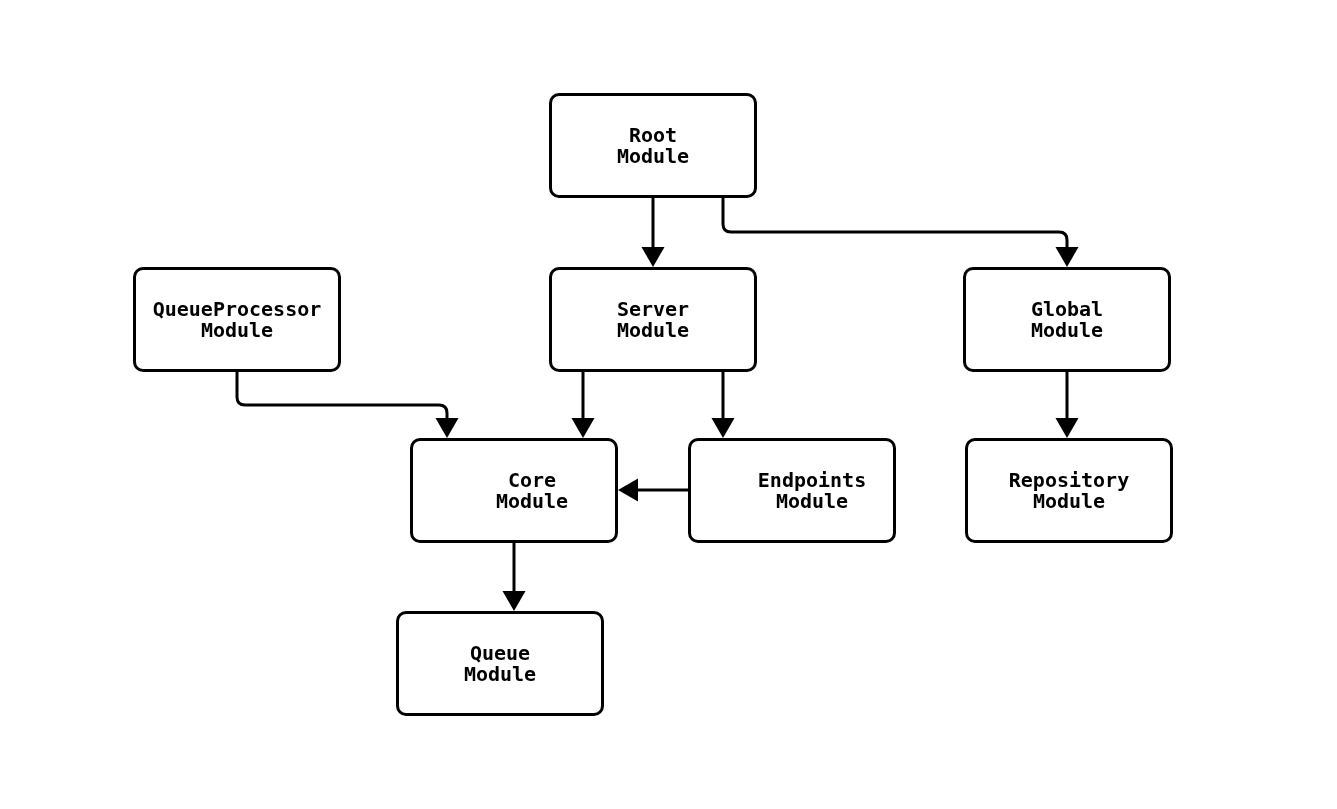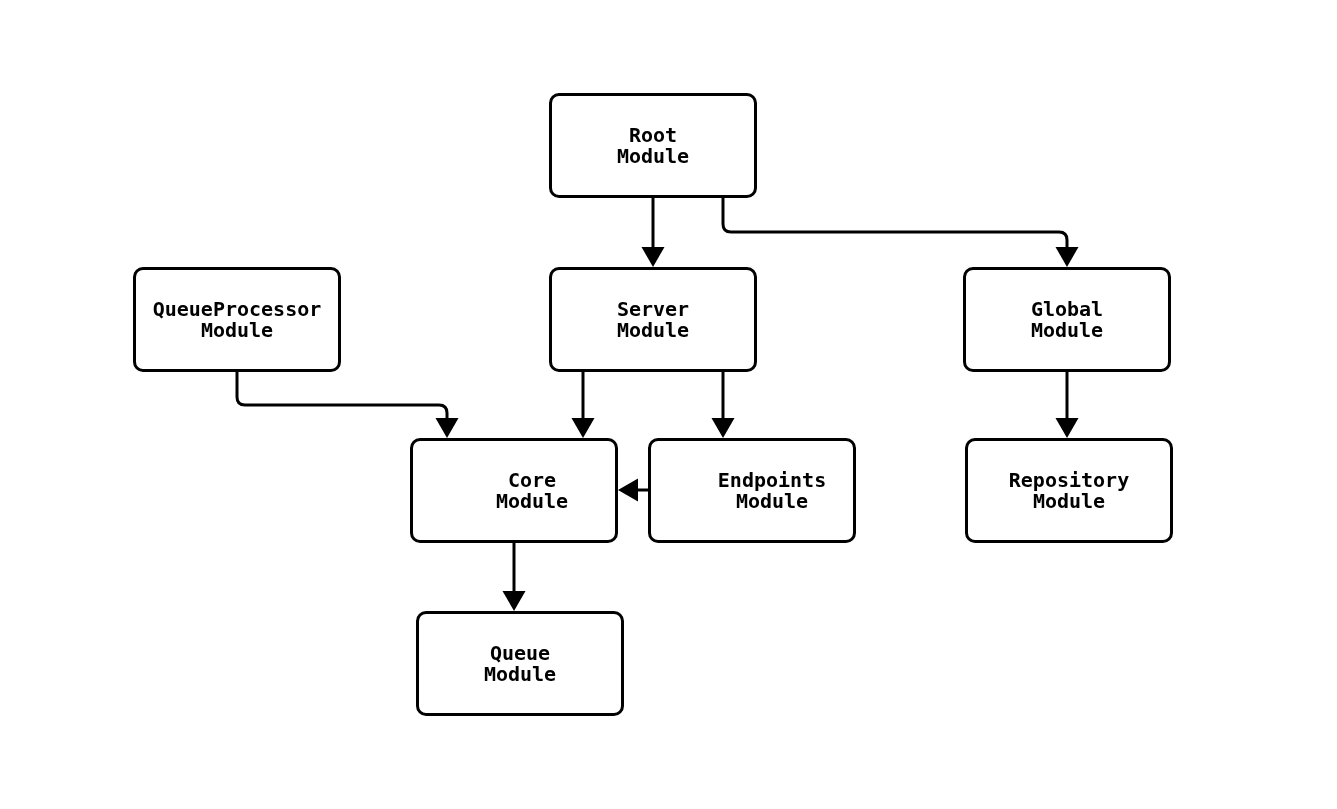--- a/index.html
+++ b/index.html
@@ -40,23 +40,23 @@
     font-size: 20px;
     font-weight: bold;
     line-height: 21px;
     white-space: nowrap;
   }
   .node-root          { left: 549px; top: 93px;  }
   .node-queueprocessor{ left: 133px; top: 267px; justify-content: center; }
   .node-server        { left: 549px; top: 267px; }
   .node-global        { left: 963px; top: 267px; }
   .node-core          { left: 410px; top: 438px; padding-left: 36px; }
-  .node-endpoints     { left: 648px; top: 438px; padding-left: 40px; }
+  .node-endpoints     { left: 688px; top: 438px; padding-left: 40px; }
   .node-repository    { left: 965px; top: 438px; }
-  .node-queue         { left: 416px; top: 611px; }
+  .node-queue         { left: 396px; top: 611px; }
 </style>
 </head>
 <body>
 
 <div class="canvas">
 
   <svg class="edges" viewBox="0 0 1337 809" xmlns="http://www.w3.org/2000/svg">
     <g stroke="#000000" stroke-width="3" fill="none" stroke-linecap="square">
       <path d="M 653 198 L 653 246"></path>
       <path d="M 723 198 L 723 224 Q 723 232 731 232 L 1059 232 Q 1067 232 1067 240 L 1067 246"></path>

